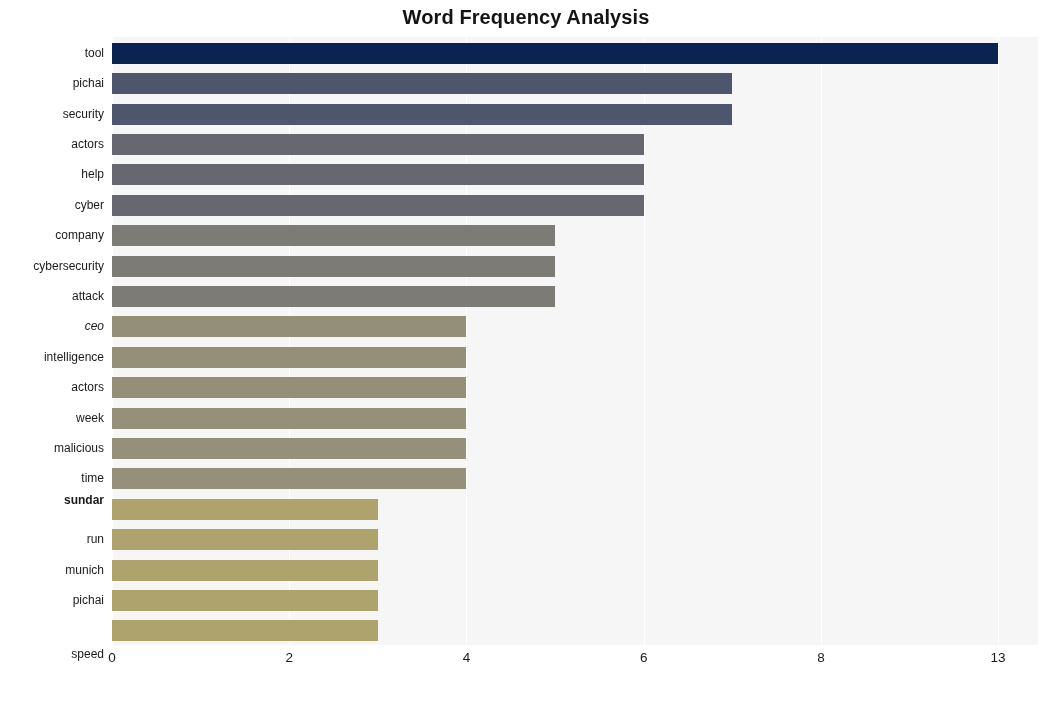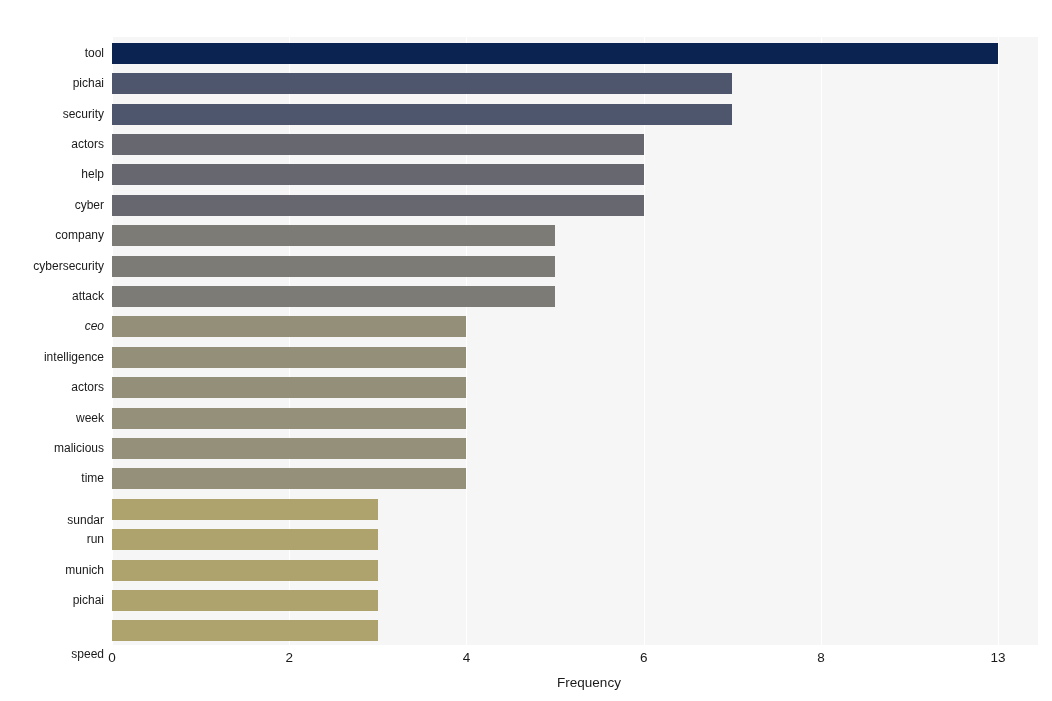--- a/index.html
+++ b/index.html
@@ -117,20 +117,21 @@
     position: relative;
     left: 63px;
   }
   #x-labels-inner { position: absolute; inset: 0; }
 </style>
 </head>
 <body>
 
 <div id="figure">
 
+  <div id="chart-title">Word Frequency Analysis</div>
 
   <div id="plot-area">
     <div id="gridlines">
         <div class="gridline" style="left: 0px;"></div>
         <div class="gridline" style="left: 177.225px;"></div>
         <div class="gridline" style="left: 354.45px;"></div>
         <div class="gridline" style="left: 531.675px;"></div>
         <div class="gridline" style="left: 708.9px;"></div>
         <div class="gridline" style="left: 886.124px;"></div>
       </div>
@@ -207,33 +208,32 @@
       <div class="y-label" style="top: 157.7px;">cyber</div>
       <div class="y-label" style="top: 188.1px;">company</div>
       <div class="y-label" style="top: 218.5px;">cybersecurity</div>
       <div class="y-label" style="top: 248.9px;">attack</div>
       <div class="y-label" style="top: 279.3px; font-style: italic;">ceo</div>
       <div class="y-label" style="top: 309.7px;">intelligence</div>
       <div class="y-label" style="top: 340.1px;">actors</div>
       <div class="y-label" style="top: 370.5px;">week</div>
       <div class="y-label" style="top: 400.9px;">malicious</div>
       <div class="y-label" style="top: 431.3px;">time</div>
-      <div class="y-label" style="top: 473px;">sundar</div>
+      <div class="y-label" style="top: 453px; font-weight: bold;">sundar</div>
       <div class="y-label" style="top: 492.1px;">run</div>
       <div class="y-label" style="top: 522.5px;">munich</div>
       <div class="y-label" style="top: 552.9px;">pichai</div>
       <div class="y-label" style="top: 583.3px; margin-top: 24px;">speed</div>
     </div>
 
   <div id="x-labels">
     <div id="x-labels-inner">
         <div class="x-label" style="left: 112px;">0</div>
         <div class="x-label" style="left: 289.225px;">2</div>
         <div class="x-label" style="left: 466.45px;">4</div>
         <div class="x-label" style="left: 643.675px;">6</div>
         <div class="x-label" style="left: 820.9px;">8</div>
         <div class="x-label" style="left: 998.124px;">13</div>
       </div>
   </div>
 
-  <div id="x-axis-title"><span>Frequency</span></div>
 
 </div>
 
 </body></html>

